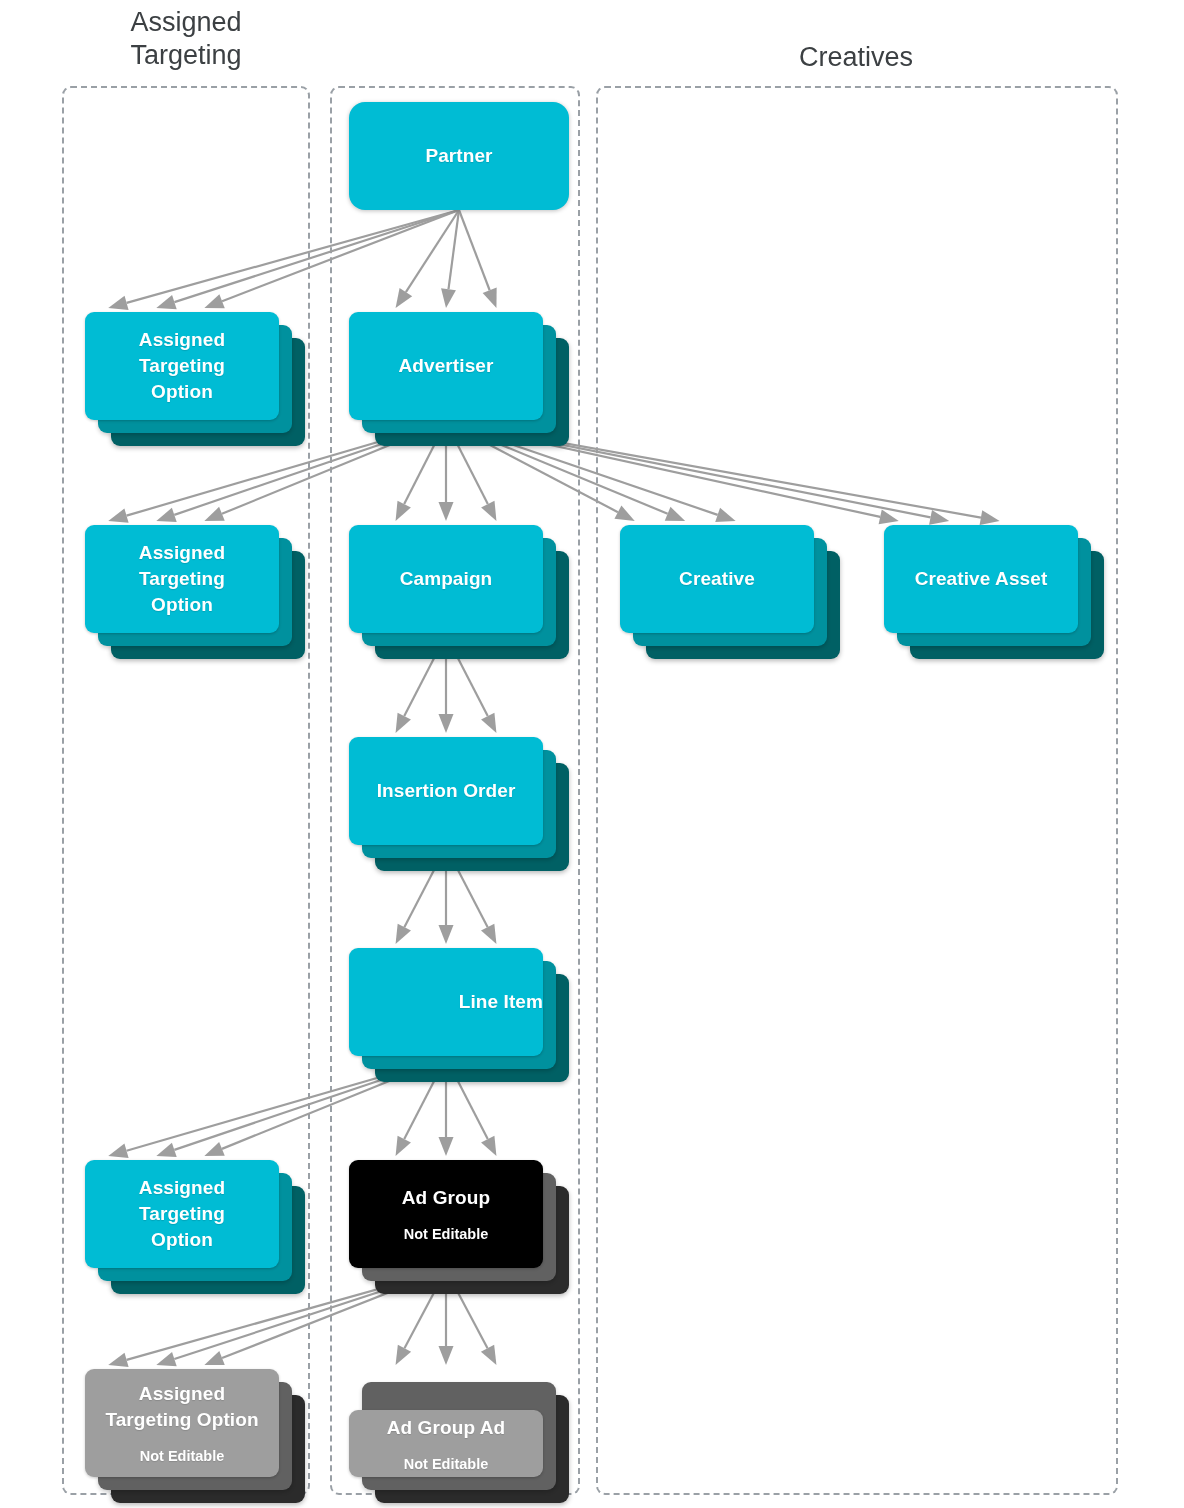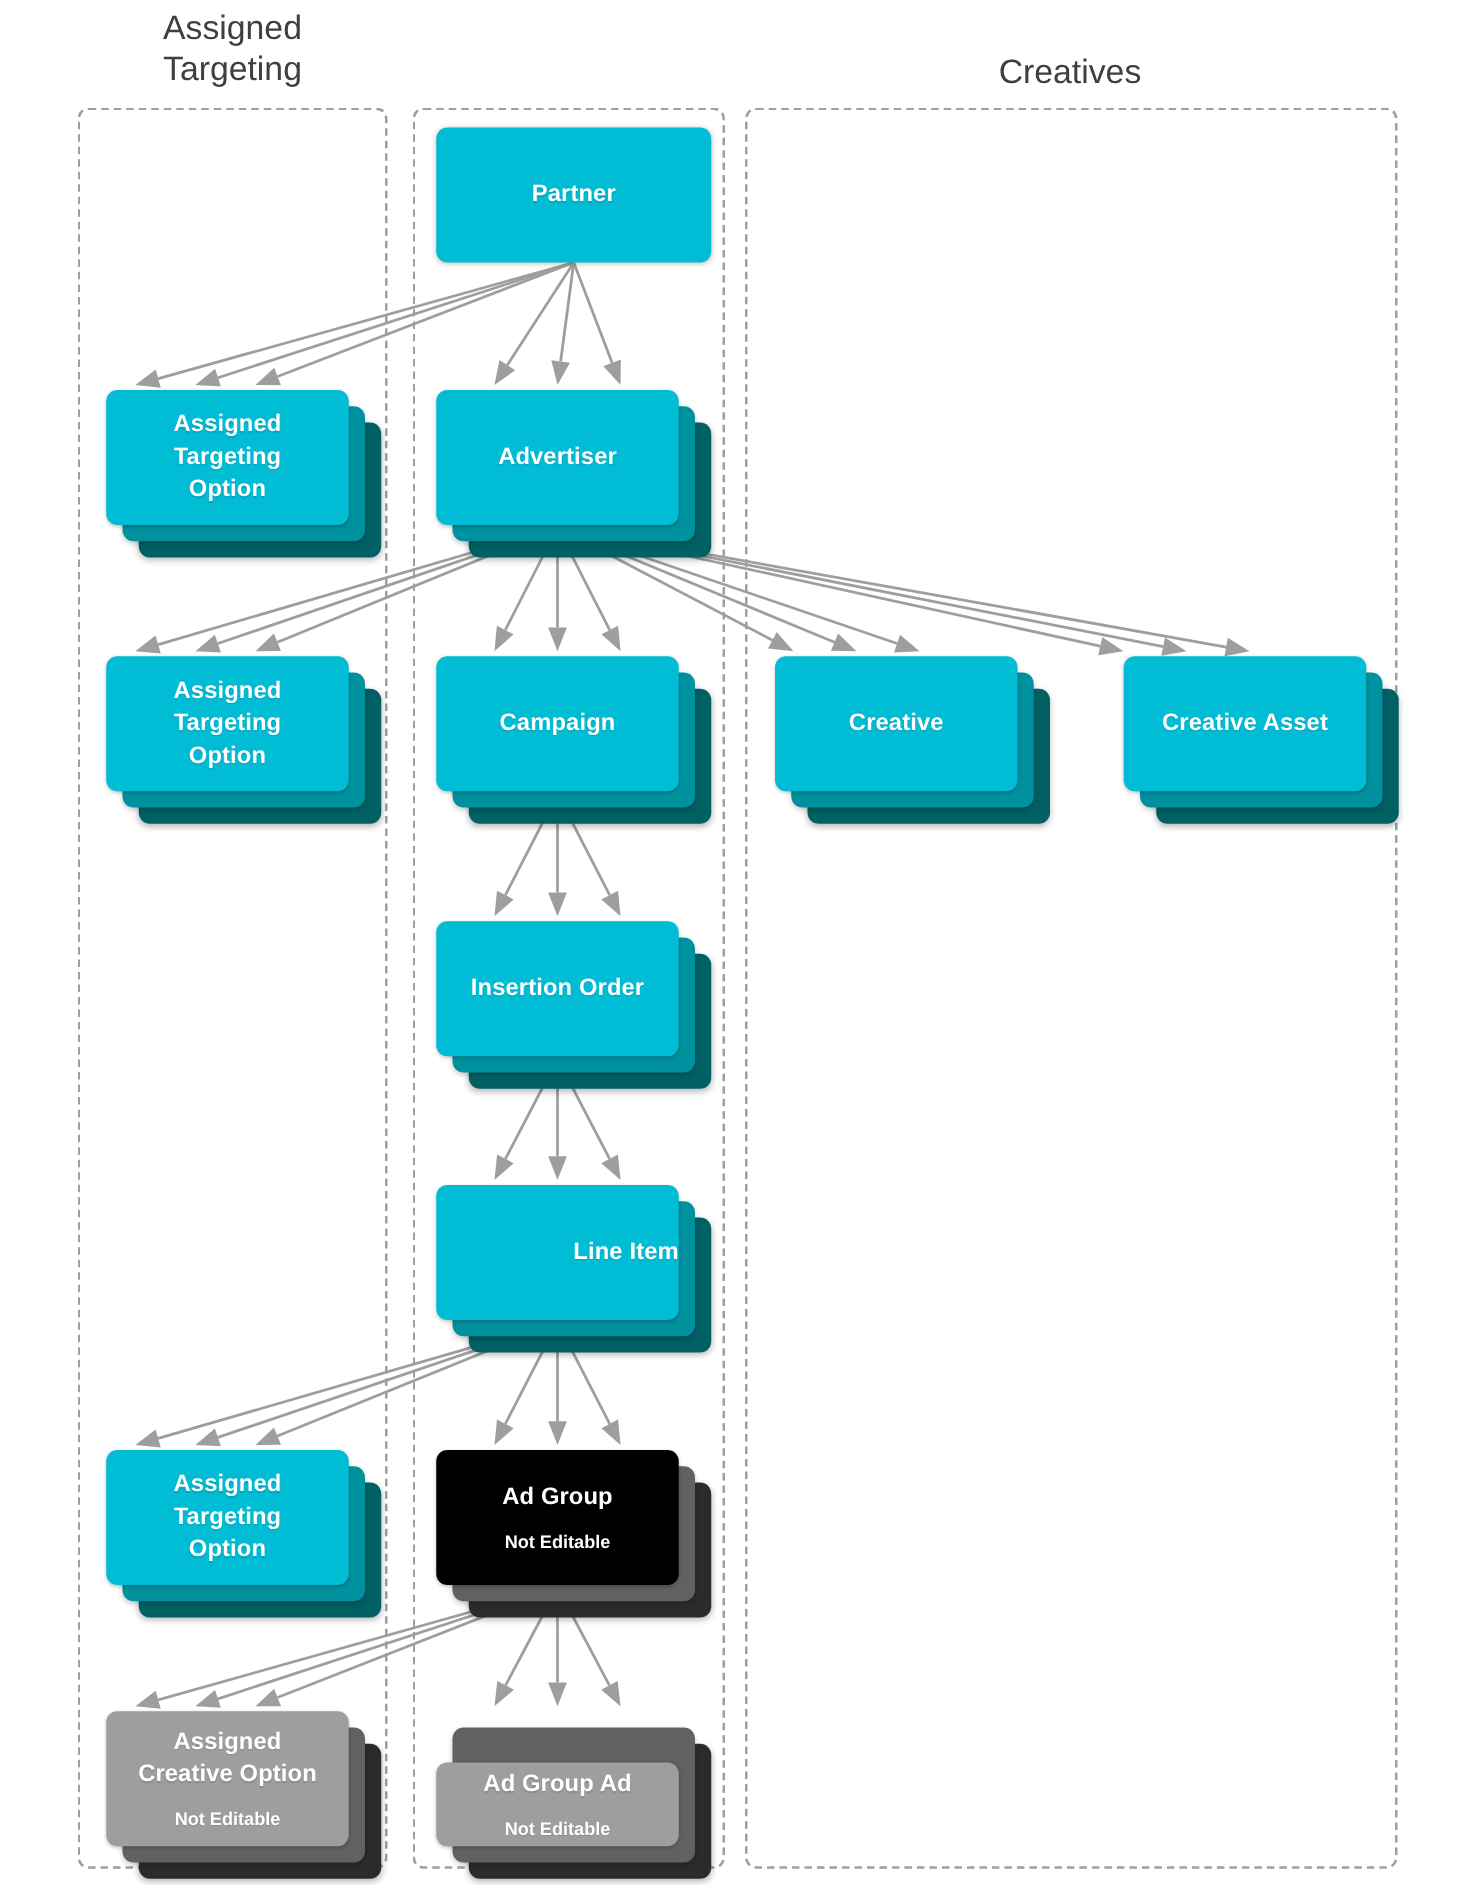--- a/index.html
+++ b/index.html
@@ -80,20 +80,21 @@
     color: #ffffff;
     font-size: 14.5px;
     font-weight: bold;
     line-height: 18px;
     text-align: center;
     margin-top: 14px;
     text-shadow: 0 1px 1px rgba(0,0,0,.13);
   }
   .node.single .layer.front {
     box-shadow: 0 1px 4px rgba(0,0,0,0.25);
+    border-radius: 16px;
   }
 </style>
 </head>
 <body>
 
 <div id="stage">
 
   <div class="col-title" style="left:62px; top:6px; width:248px;">Assigned
 Targeting</div>
   <div class="col-title" style="left:595px; top:41px; width:522px;">Creatives</div>
@@ -283,21 +284,21 @@
           <div class="title"><span>Campaign</span></div>
         </div>
       </div>
       <div class="node" style="left: 620px; top: 525px; width: 194px; height: 108px;">
         <div class="layer back2" style="left:26px;top:26px;width:194px;height:108px;background:#006064;box-shadow:0 2px 5px rgba(0,0,0,.28);"></div>
         <div class="layer back1" style="left:13px;top:13px;width:194px;height:108px;background:#00919e;box-shadow:0 2px 4px rgba(0,0,0,.20);"></div>
         <div class="layer front" style="background:#00bcd4;">
           <div class="title"><span>Creative</span></div>
         </div>
       </div>
-      <div class="node" style="left: 884px; top: 525px; width: 194px; height: 108px; margin-left: 15px;">
+      <div class="node" style="left: 884px; top: 525px; width: 194px; height: 108px;">
         <div class="layer back2" style="left:26px;top:26px;width:194px;height:108px;background:#006064;box-shadow:0 2px 5px rgba(0,0,0,.28);"></div>
         <div class="layer back1" style="left:13px;top:13px;width:194px;height:108px;background:#00919e;box-shadow:0 2px 4px rgba(0,0,0,.20);"></div>
         <div class="layer front" style="background:#00bcd4;">
           <div class="title"><span>Creative Asset</span></div>
         </div>
       </div>
       <div class="node" style="left: 349px; top: 737px; width: 194px; height: 108px;">
         <div class="layer back2" style="left:26px;top:26px;width:194px;height:108px;background:#006064;box-shadow:0 2px 5px rgba(0,0,0,.28);"></div>
         <div class="layer back1" style="left:13px;top:13px;width:194px;height:108px;background:#00919e;box-shadow:0 2px 4px rgba(0,0,0,.20);"></div>
         <div class="layer front" style="background:#00bcd4;">
@@ -323,21 +324,21 @@
         <div class="layer back1" style="left:13px;top:13px;width:194px;height:108px;background:#616161;box-shadow:0 2px 4px rgba(0,0,0,.20);"></div>
         <div class="layer front" style="background:#000000;">
           <div class="title"><span>Ad Group</span></div>
           <div class="sub">Not Editable</div>
         </div>
       </div>
       <div class="node" style="left: 85px; top: 1369px; width: 194px; height: 108px;">
         <div class="layer back2" style="left:26px;top:26px;width:194px;height:108px;background:#2b2b2b;box-shadow:0 2px 5px rgba(0,0,0,.28);"></div>
         <div class="layer back1" style="left:13px;top:13px;width:194px;height:108px;background:#616161;box-shadow:0 2px 4px rgba(0,0,0,.20);"></div>
         <div class="layer front" style="background:#9e9e9e;">
-          <div class="title"><span>Assigned</span><br><span>Creative Option</span></div>
+          <div class="title"><span>Assigned</span><br><span>Targeting Option</span></div>
           <div class="sub">Not Editable</div>
         </div>
       </div>
       <div class="node" style="left: 349px; top: 1369px; width: 194px; height: 108px;">
         <div class="layer back2" style="left:26px;top:26px;width:194px;height:108px;background:#2b2b2b;box-shadow:0 2px 5px rgba(0,0,0,.28);"></div>
         <div class="layer back1" style="left:13px;top:13px;width:194px;height:108px;background:#616161;box-shadow:0 2px 4px rgba(0,0,0,.20);"></div>
         <div class="layer front" style="background:#9e9e9e;margin-top:41px;">
           <div class="title"><span>Ad Group Ad</span></div>
           <div class="sub">Not Editable</div>
         </div>

